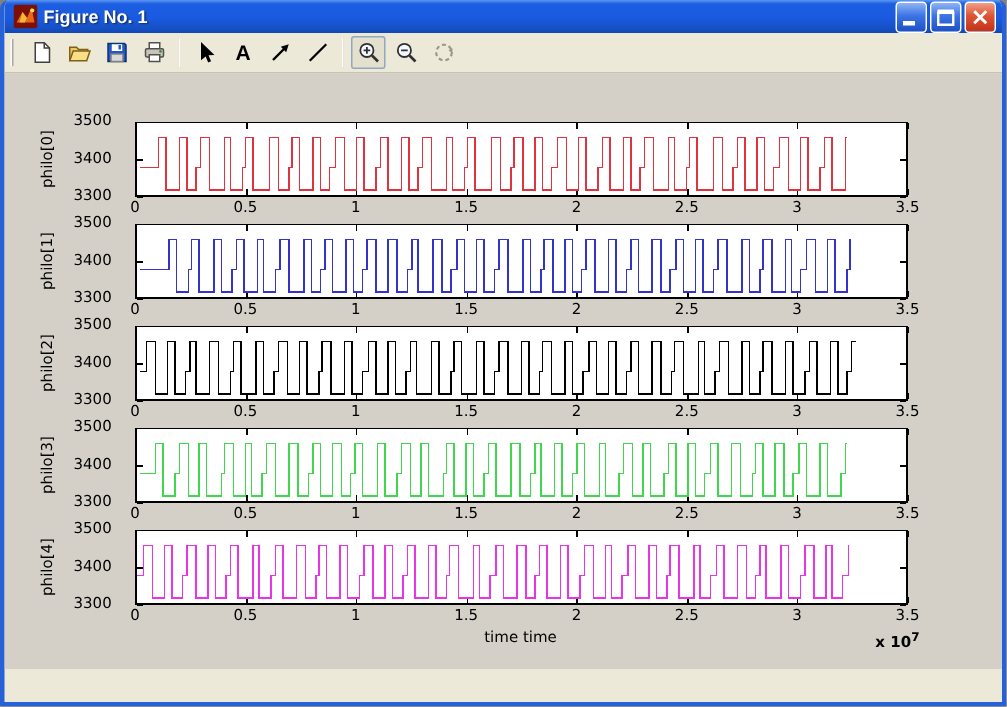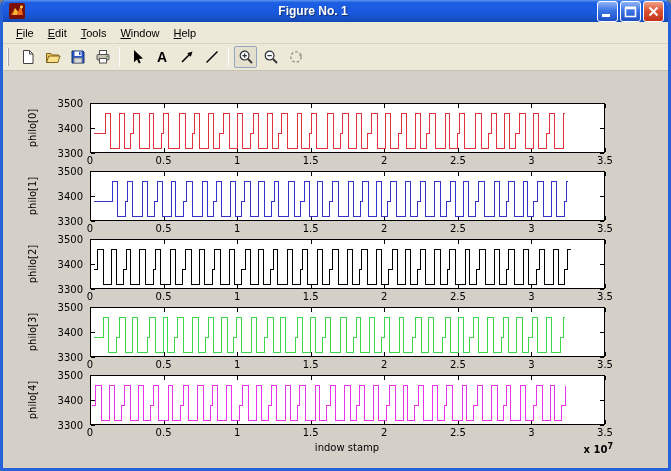--- a/index.html
+++ b/index.html
@@ -6,21 +6,20 @@
   html,body { background:#808080; font-family:"Liberation Sans", sans-serif; }
   .window{
     position:relative; width:671px; height:471px;
     border-left:3px solid #2661D8; border-right:3px solid #2661D8; border-bottom:3px solid #2661D8;
     border-radius:6px 6px 2px 2px; overflow:hidden; background:#ECE9D8;
   }
   
   .titlebar{
     height:22px; display:flex; align-items:center; padding:0 4px;
     background:linear-gradient(180deg,#5A96F2 0%,#1C5EE2 12%,#1A5AE0 55%,#1650C4 85%,#1048B8 100%);
-    text-align:center;
   }
   .app-icon{ width:16px; height:16px; margin:0 4px 0 2px; flex:0 0 auto; }
   .title{ color:#fff; font-weight:bold; font-size:12px; text-shadow:1px 1px 1px #10306E; flex:1 1 auto; }
   .winbtns{ display:flex; gap:2px; }
   .wbtn{
     width:21px; height:21px; border:1px solid #fff; border-radius:3px;
     display:flex; align-items:center; justify-content:center;
     background:linear-gradient(180deg,#8FB4F4 0%,#3C74E4 45%,#1E50C4 100%);
   }
   .wbtn.close{ background:linear-gradient(180deg,#F0A088 0%,#DC5434 45%,#C23218 100%); }
@@ -36,21 +35,21 @@
   .tbtn{ width:23px; height:22px; display:flex; align-items:center; justify-content:center;
     border:1px solid transparent; border-radius:2px; margin:0 1px; }
   .tbtn.sel{ border:1px solid #94A6C2; background:#E4E0CE; }
   .tsep{ width:1px; height:20px; background:#B8B5A5; border-right:1px solid #FDFCF8; margin:0 4px; }
   
   .canvas{ position:relative; height:397px; background:#D4D0C8; }
   .subplot{ position:absolute; left:87px; width:515px; height:50px; }
   .subplot svg.plot{ position:absolute; left:0; top:0; overflow:visible; }
   .ylab{ position:absolute; left:-58px; top:50%; transform:translate(-50%,-50%) rotate(-90deg);
     font-size:10px; color:#000; white-space:nowrap; font-family:"DejaVu Sans", sans-serif; }
-  .ytick{ position:absolute; left:-41px; width:34px; text-align:right; font-size:10px;
+  .ytick{ position:absolute; left:-41px; width:34px; font-size:10px;
     transform:translateY(-50%); color:#000; font-family:"DejaVu Sans", sans-serif; }
   .xticks{ position:absolute; left:0; top:50px; width:100%; height:15px; }
   .xticks span{ position:absolute; top:2px; transform:translateX(-50%); font-size:10px; color:#000;
     font-family:"DejaVu Sans", sans-serif; }
   .xlabel{ position:absolute; font-size:10px; color:#000; font-family:"DejaVu Sans", sans-serif; }
   .xmult{ position:absolute; font-size:10px; color:#000; font-family:"DejaVu Sans", sans-serif; }
   .xmult sup{ font-size:8px; }
 </style>
 </head>
 <body>
@@ -80,27 +79,20 @@
           </svg>
       </span>
       <span class="wbtn close">
         <svg width="17" height="17" viewBox="0 0 17 17">
             <path d="M4.5 4.5 L12.5 12.5 M12.5 4.5 L4.5 12.5" stroke="#fff" stroke-width="2"></path>
           </svg>
       </span>
     </span>
   </div>
 
-  <div class="menubar" id="menubar">
-      <span class="menu-item"><u>F</u>ile</span>
-      <span class="menu-item"><u>E</u>dit</span>
-      <span class="menu-item"><u>T</u>ools</span>
-      <span class="menu-item"><u>W</u>indow</span>
-      <span class="menu-item"><u>H</u>elp</span>
-    </div>
 
   <div class="toolbar" id="toolbar">
     <span class="grip"></span>
   <span class="tbtn">
         <span style="display: flex; align-items: center; justify-content: center;">
           <svg width="16" height="16" viewBox="0 0 16 16">
             <path d="M3.5 1.5h6l3.5 3.5v9.5h-9.5z" fill="#fff" stroke="#404040"></path>
             <path d="M9.5 1.5v3.5h3.5" fill="none" stroke="#404040"></path>
           </svg>
         </span>
@@ -341,17 +333,17 @@
           <span style="left: 0%;">0</span>
           <span style="left: 14.2857%;">0.5</span>
           <span style="left: 28.5714%;">1</span>
           <span style="left: 42.8571%;">1.5</span>
           <span style="left: 57.1429%;">2</span>
           <span style="left: 71.4286%;">2.5</span>
           <span style="left: 85.7143%;">3</span>
           <span style="left: 100%;">3.5</span>
         </div>
       </div>
-      <div class="xlabel" style="left: 344px; top: 371px; transform: translateX(-50%);">indow stamp</div>
+      <div class="xlabel" style="left: 344px; top: 371px; transform: translateX(-50%);">time time</div>
       <div class="xmult" style="left: 610px; top: 371px; transform: translateX(-100%); font-weight: bold;">x 10<sup>7</sup></div>
     </div>
 
 </div>
 
 </body></html>

